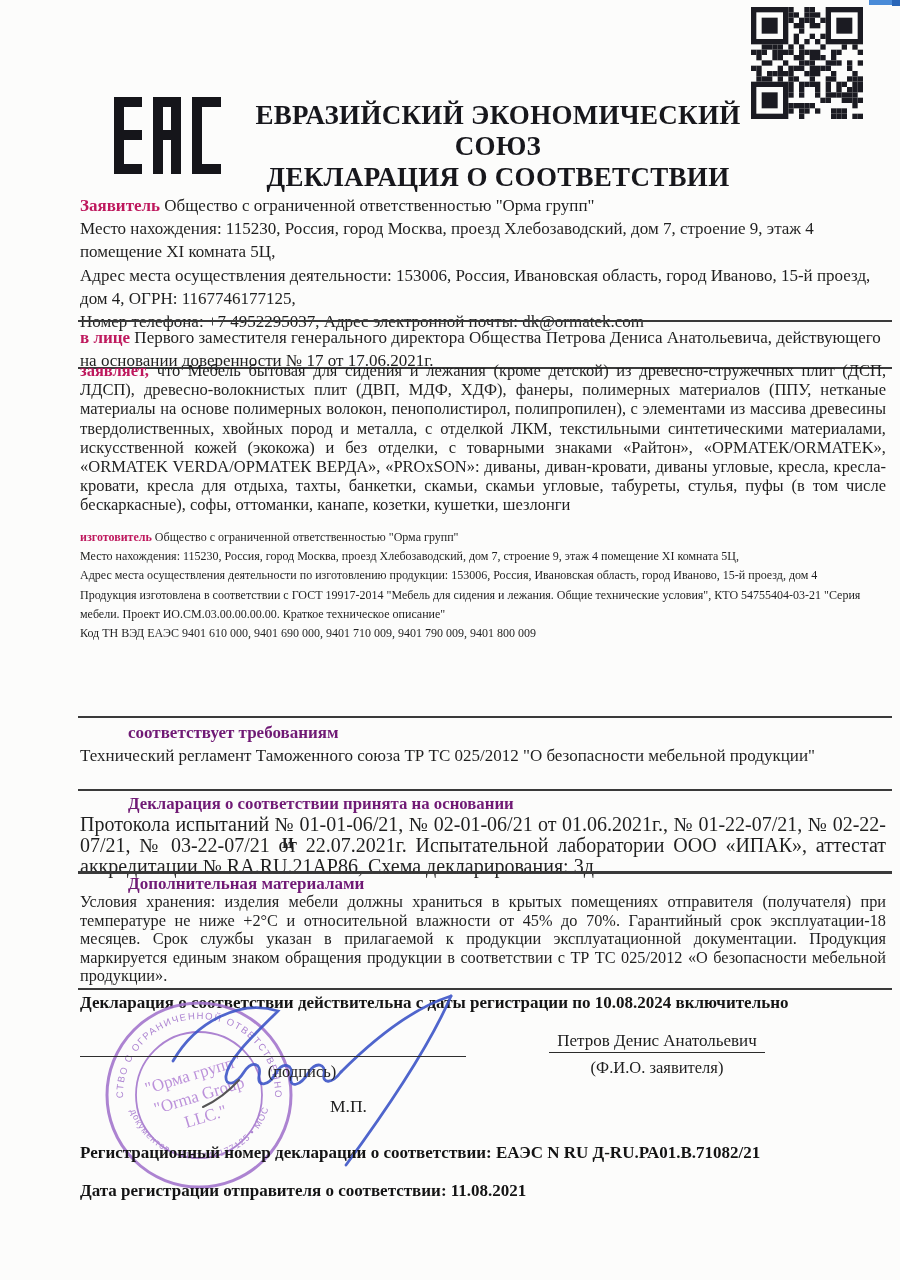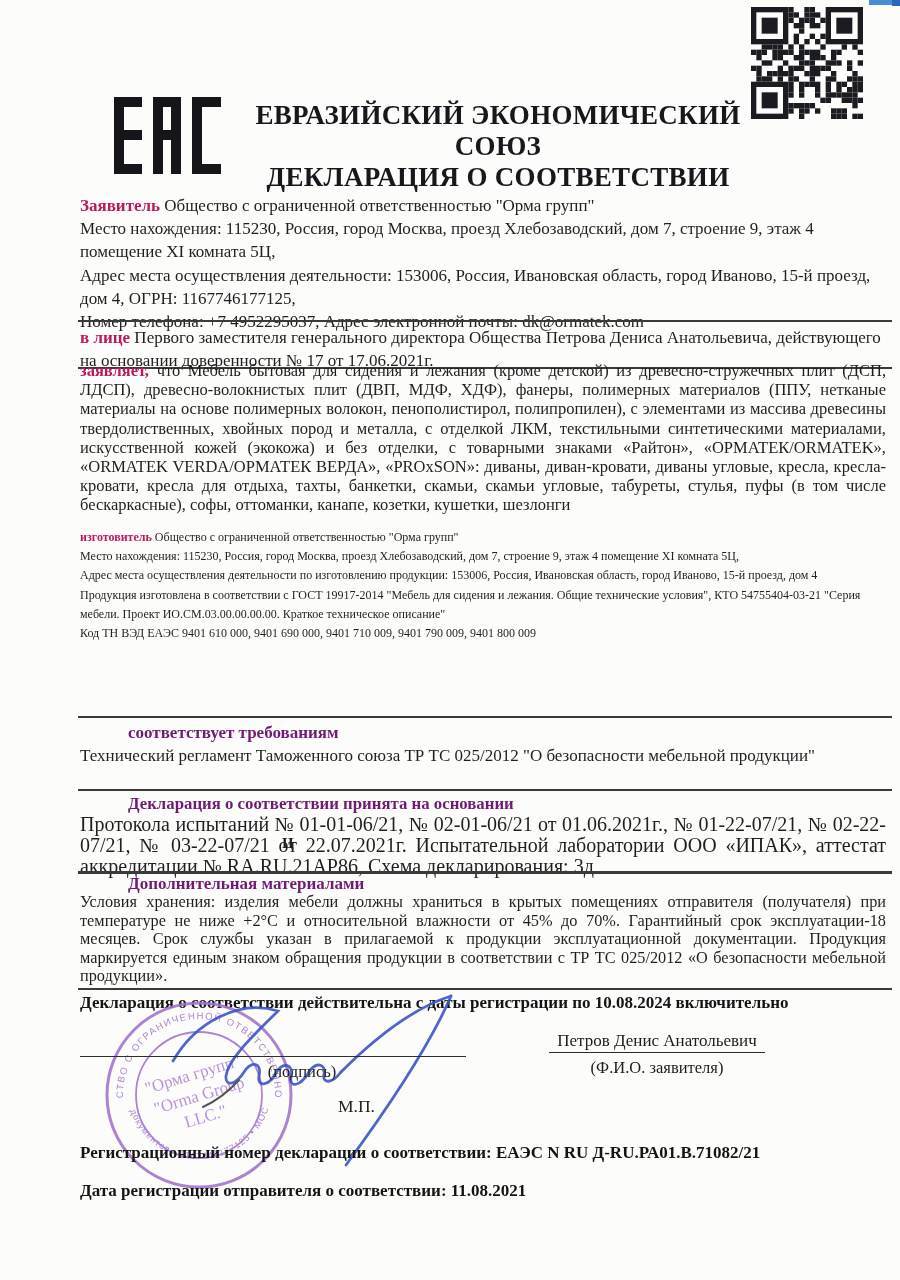--- a/index.html
+++ b/index.html
@@ -23,21 +23,21 @@
     font-weight:bold;font-size:27px;line-height:31px;letter-spacing:.3px;color:#17171c;}
   .qr{position:absolute;left:751px;top:7px;}
   .scan-bar{position:absolute;left:869px;top:0;width:31px;height:5px;background:#4a8bd8;}
   .scan-bar2{position:absolute;left:892px;top:0;width:8px;height:6px;background:#2a66b8;}
   
   .sign-line{position:absolute;left:80px;top:1056px;width:386px;border-top:1.5px solid #2e2e2e;}
   .sign-caption{position:absolute;left:212px;top:1062px;width:180px;text-align:center;font-size:16.5px;color:#222;}
   .fio-block{position:absolute;left:512px;top:1031px;width:290px;text-align:center;font-size:17px;color:#1c1c1c;}
   .fio-name{display:inline-block;border-bottom:1.3px solid #2b2b2b;padding:0 8px 1px 8px;}
   .fio-caption{margin-top:5px;font-size:16.5px;}
-  .mp{position:absolute;left:338px;top:1096px;font-size:17.5px;color:#222;}
+  .mp{position:absolute;left:330px;top:1096px;font-size:17.5px;color:#222;}
   .stamp{position:absolute;left:101px;top:997px;opacity:.88;}
   .signature-ink{position:absolute;left:78px;top:983px;pointer-events:none;}
   .reg-line{position:absolute;left:80px;width:810px;font-size:17px;font-weight:bold;color:#141414;}
   .stray{position:absolute;left:282px;top:835px;font-size:15px;font-weight:bold;color:#222;}
 </style>
 </head>
 <body>
 
 <div class="page">
 

